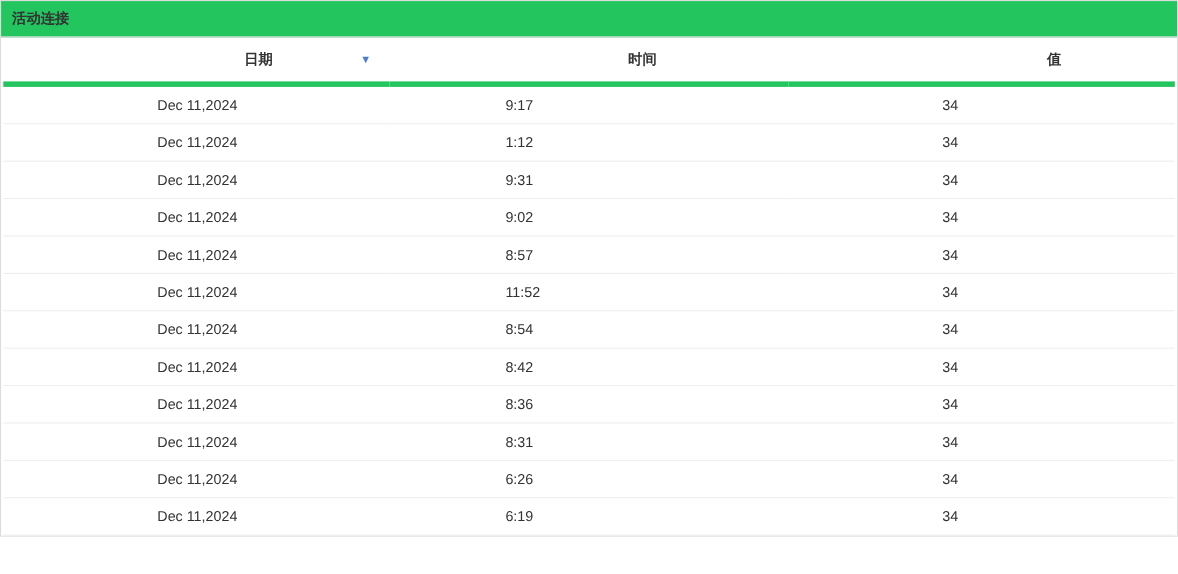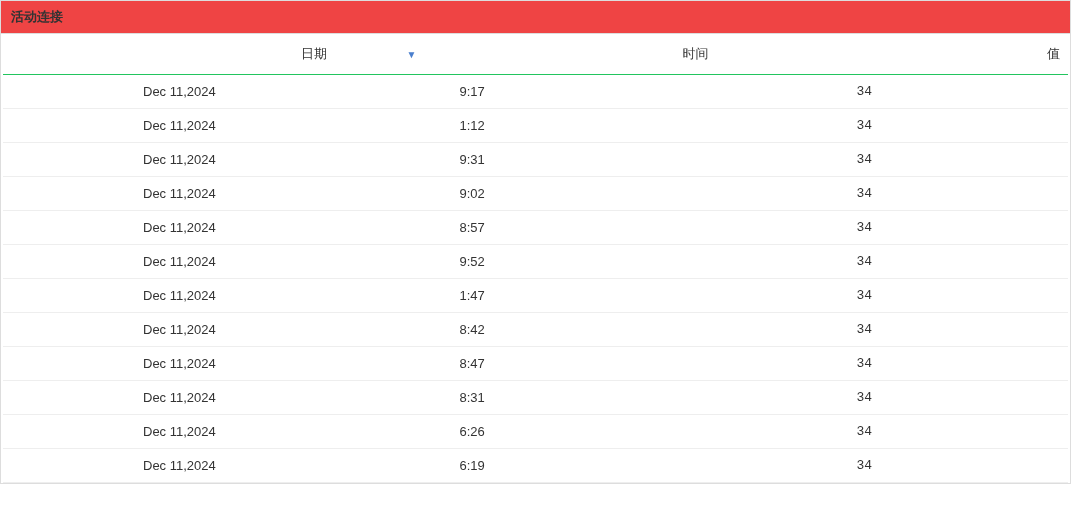--- a/index.html
+++ b/index.html
@@ -11,42 +11,42 @@
       font-family: "Segoe UI", "Microsoft YaHei", Arial, sans-serif;
       font-size: 13px;
       color: #333;
       background: #fff;
       width: 1071px;
     }
     .panel {
       border: 1px solid #ddd;
     }
     .panel-header {
-      background: #ef4444;
+      background: #22c55e;
       padding: 7px 10px;
       border-bottom: 1px solid #ddd;
       font-weight: bold;
       font-size: 13px;
       color: #333;
     }
     .table-wrap {
       padding: 0 2px;
     }
     table {
       width: 100%;
       border-collapse: collapse;
       table-layout: fixed;
     }
     thead th {
-      text-align: right;
-      font-weight: normal;
+      text-align: center;
+      font-weight: bold;
       font-size: 13px;
       color: #333;
       padding: 11px 8px 11px 8px;
-      border-bottom: 1px solid #22c55e;
+      border-bottom: 5px solid #22c55e;
       position: relative;
     }
     thead th .th-label {
       display: inline-block;
     }
     .col-date { width: 33%; padding-left: 140px; }
     .col-time { width: 34%; padding-left: 105px; }
     .col-value { width: 33%; padding-left: 140px; }
     .sort-indicator {
       display: inline-block;
@@ -59,21 +59,21 @@
       left: 70px;
     }
     tbody td {
       padding: 9px 8px;
       border-bottom: 1px solid #eee;
       font-size: 13px;
       color: #333;
     }
     tbody td.cell-date { padding-left: 140px; margin-top: 32px; }
     tbody td.cell-time { padding-left: 105px; }
-    tbody td.cell-value { padding-left: 140px; font-family: Liberation Mono, monospace; }
+    tbody td.cell-value { padding-left: 140px; }
   </style>
 </head>
 <body>
 
 <div class="panel">
   <div class="panel-header">活动连接</div>
   <div class="table-wrap">
     <table>
       <thead>
         <tr>
@@ -110,36 +110,36 @@
             <td class="cell-time">9:02</td>
             <td class="cell-value">34</td>
           </tr>
           <tr>
             <td class="cell-date">Dec 11,2024</td>
             <td class="cell-time">8:57</td>
             <td class="cell-value">34</td>
           </tr>
           <tr>
             <td class="cell-date">Dec 11,2024</td>
-            <td class="cell-time">9:52</td>
+            <td class="cell-time">11:52</td>
             <td class="cell-value">34</td>
           </tr>
           <tr>
             <td class="cell-date">Dec 11,2024</td>
-            <td class="cell-time">1:47</td>
+            <td class="cell-time">8:54</td>
             <td class="cell-value">34</td>
           </tr>
           <tr>
             <td class="cell-date">Dec 11,2024</td>
             <td class="cell-time">8:42</td>
             <td class="cell-value">34</td>
           </tr>
           <tr>
             <td class="cell-date">Dec 11,2024</td>
-            <td class="cell-time">8:47</td>
+            <td class="cell-time">8:36</td>
             <td class="cell-value">34</td>
           </tr>
           <tr>
             <td class="cell-date">Dec 11,2024</td>
             <td class="cell-time">8:31</td>
             <td class="cell-value">34</td>
           </tr>
           <tr>
             <td class="cell-date">Dec 11,2024</td>
             <td class="cell-time">6:26</td>

